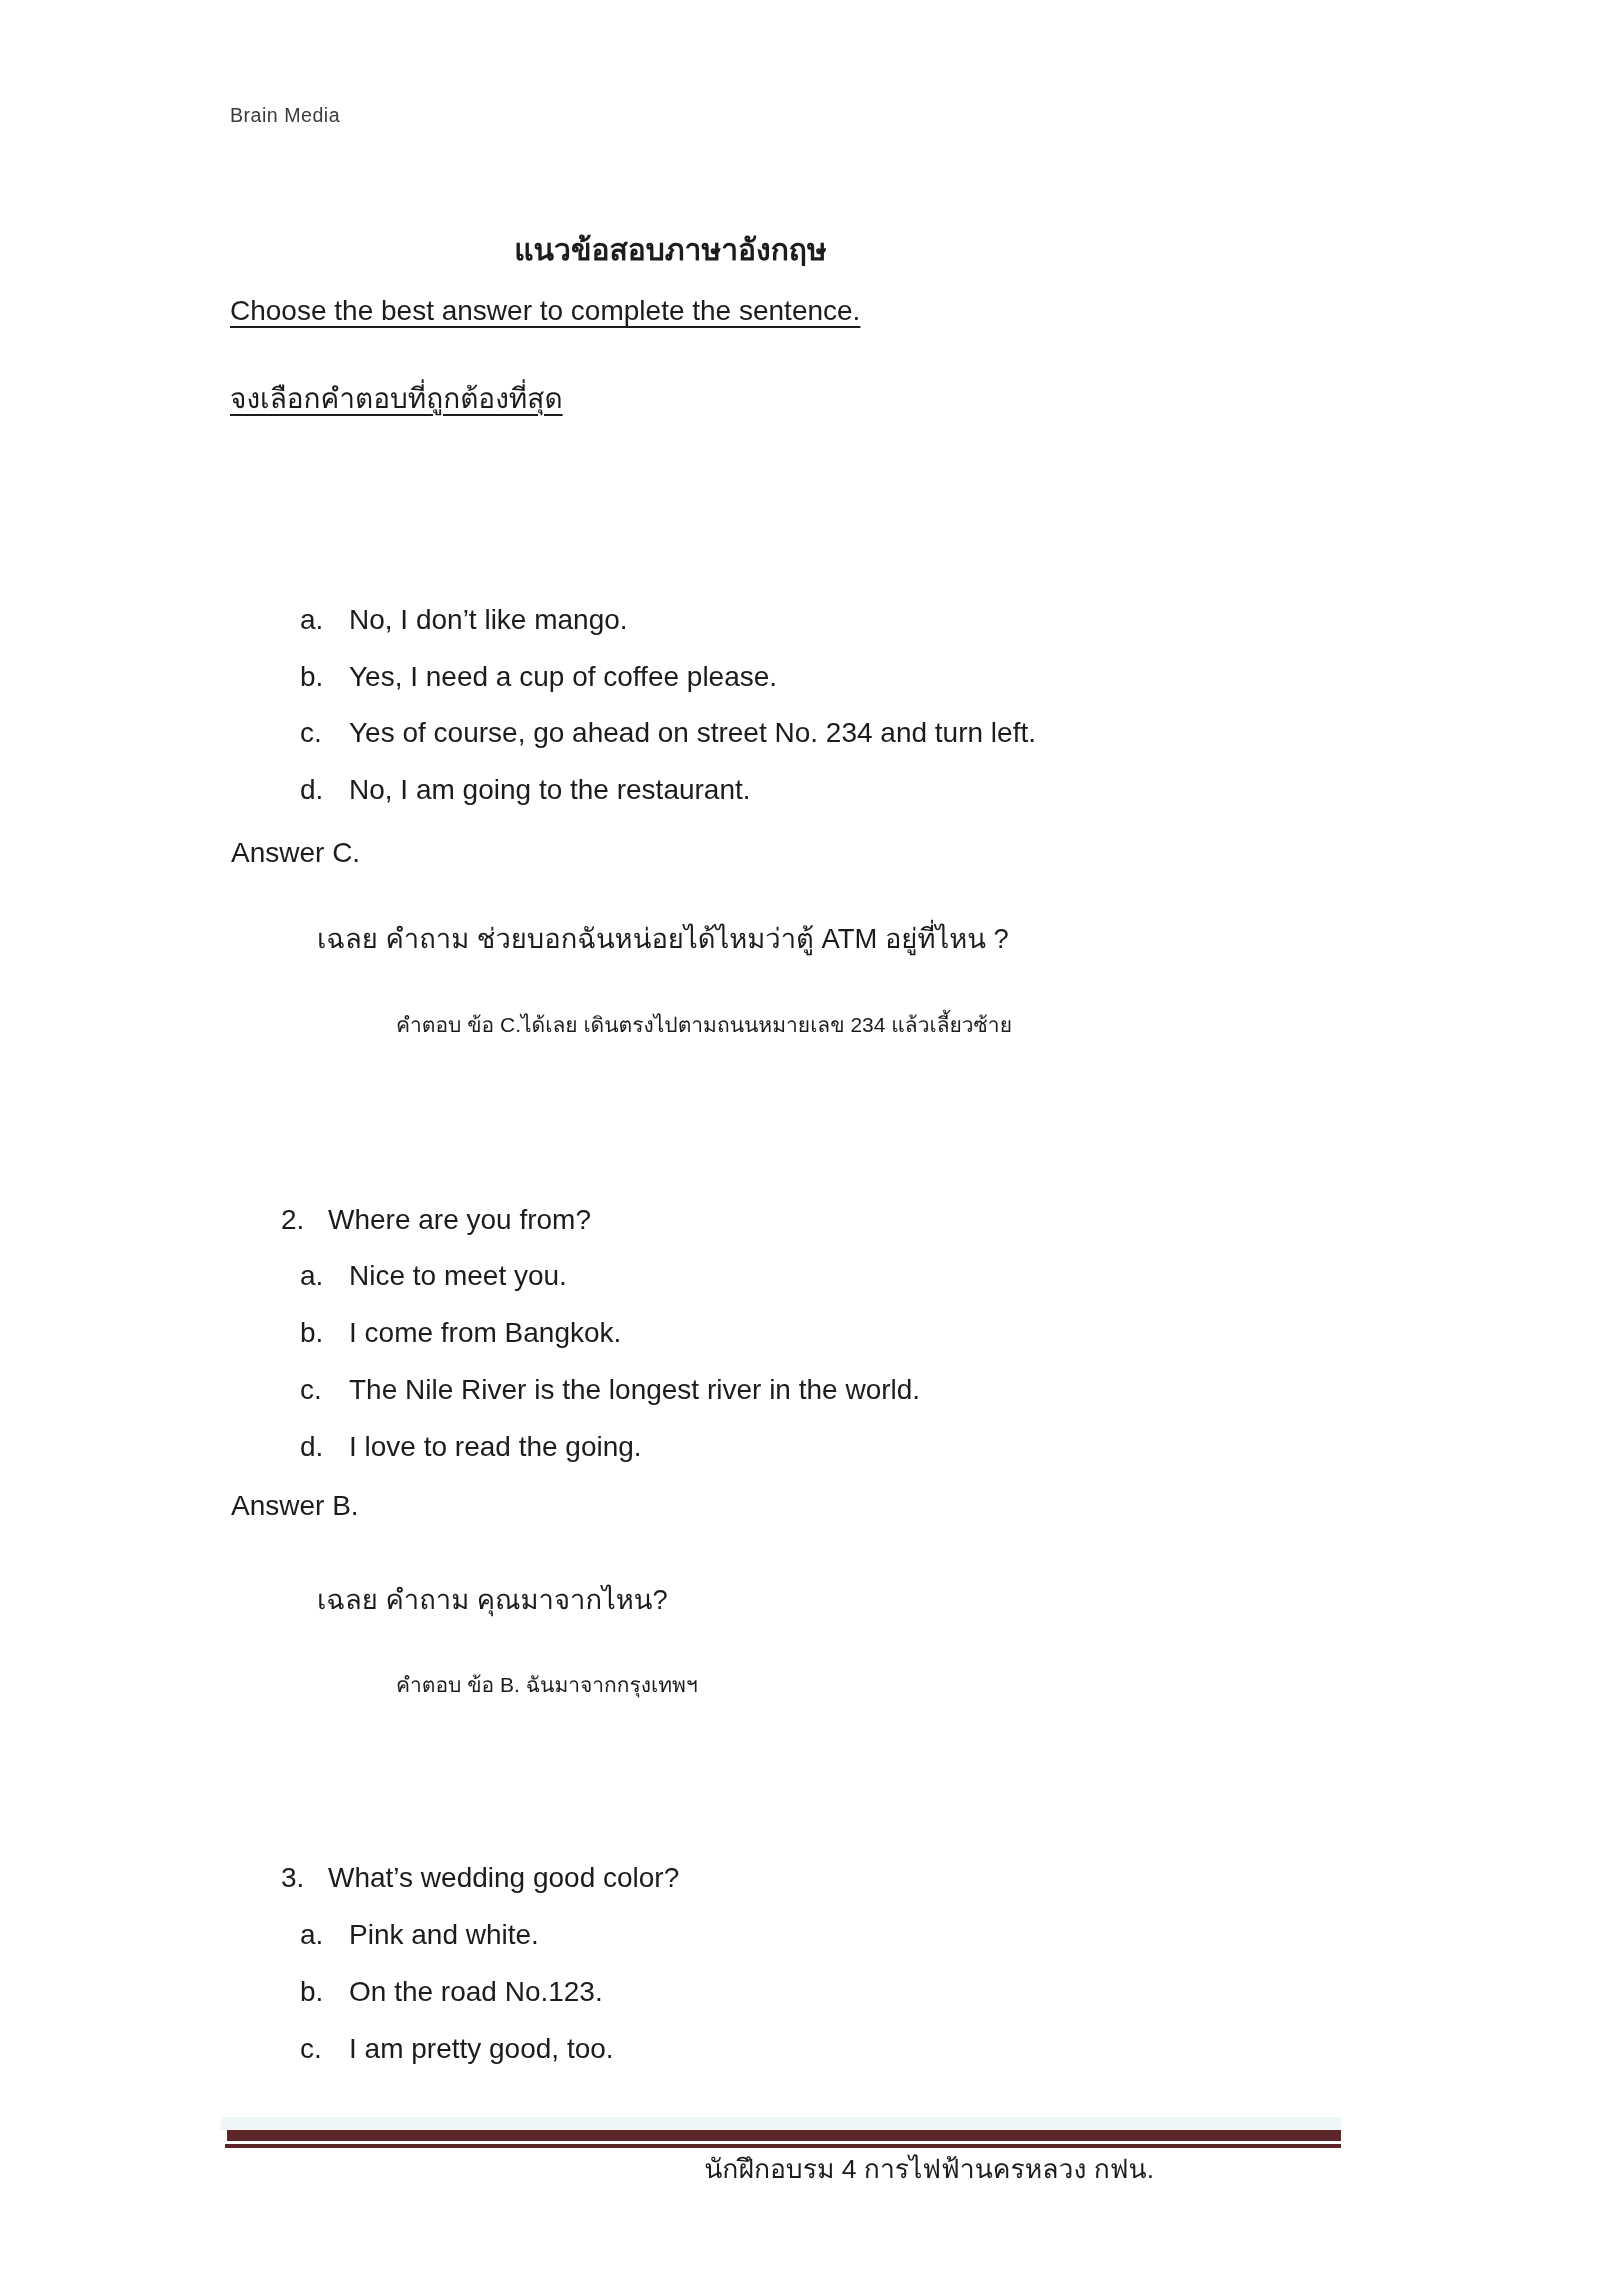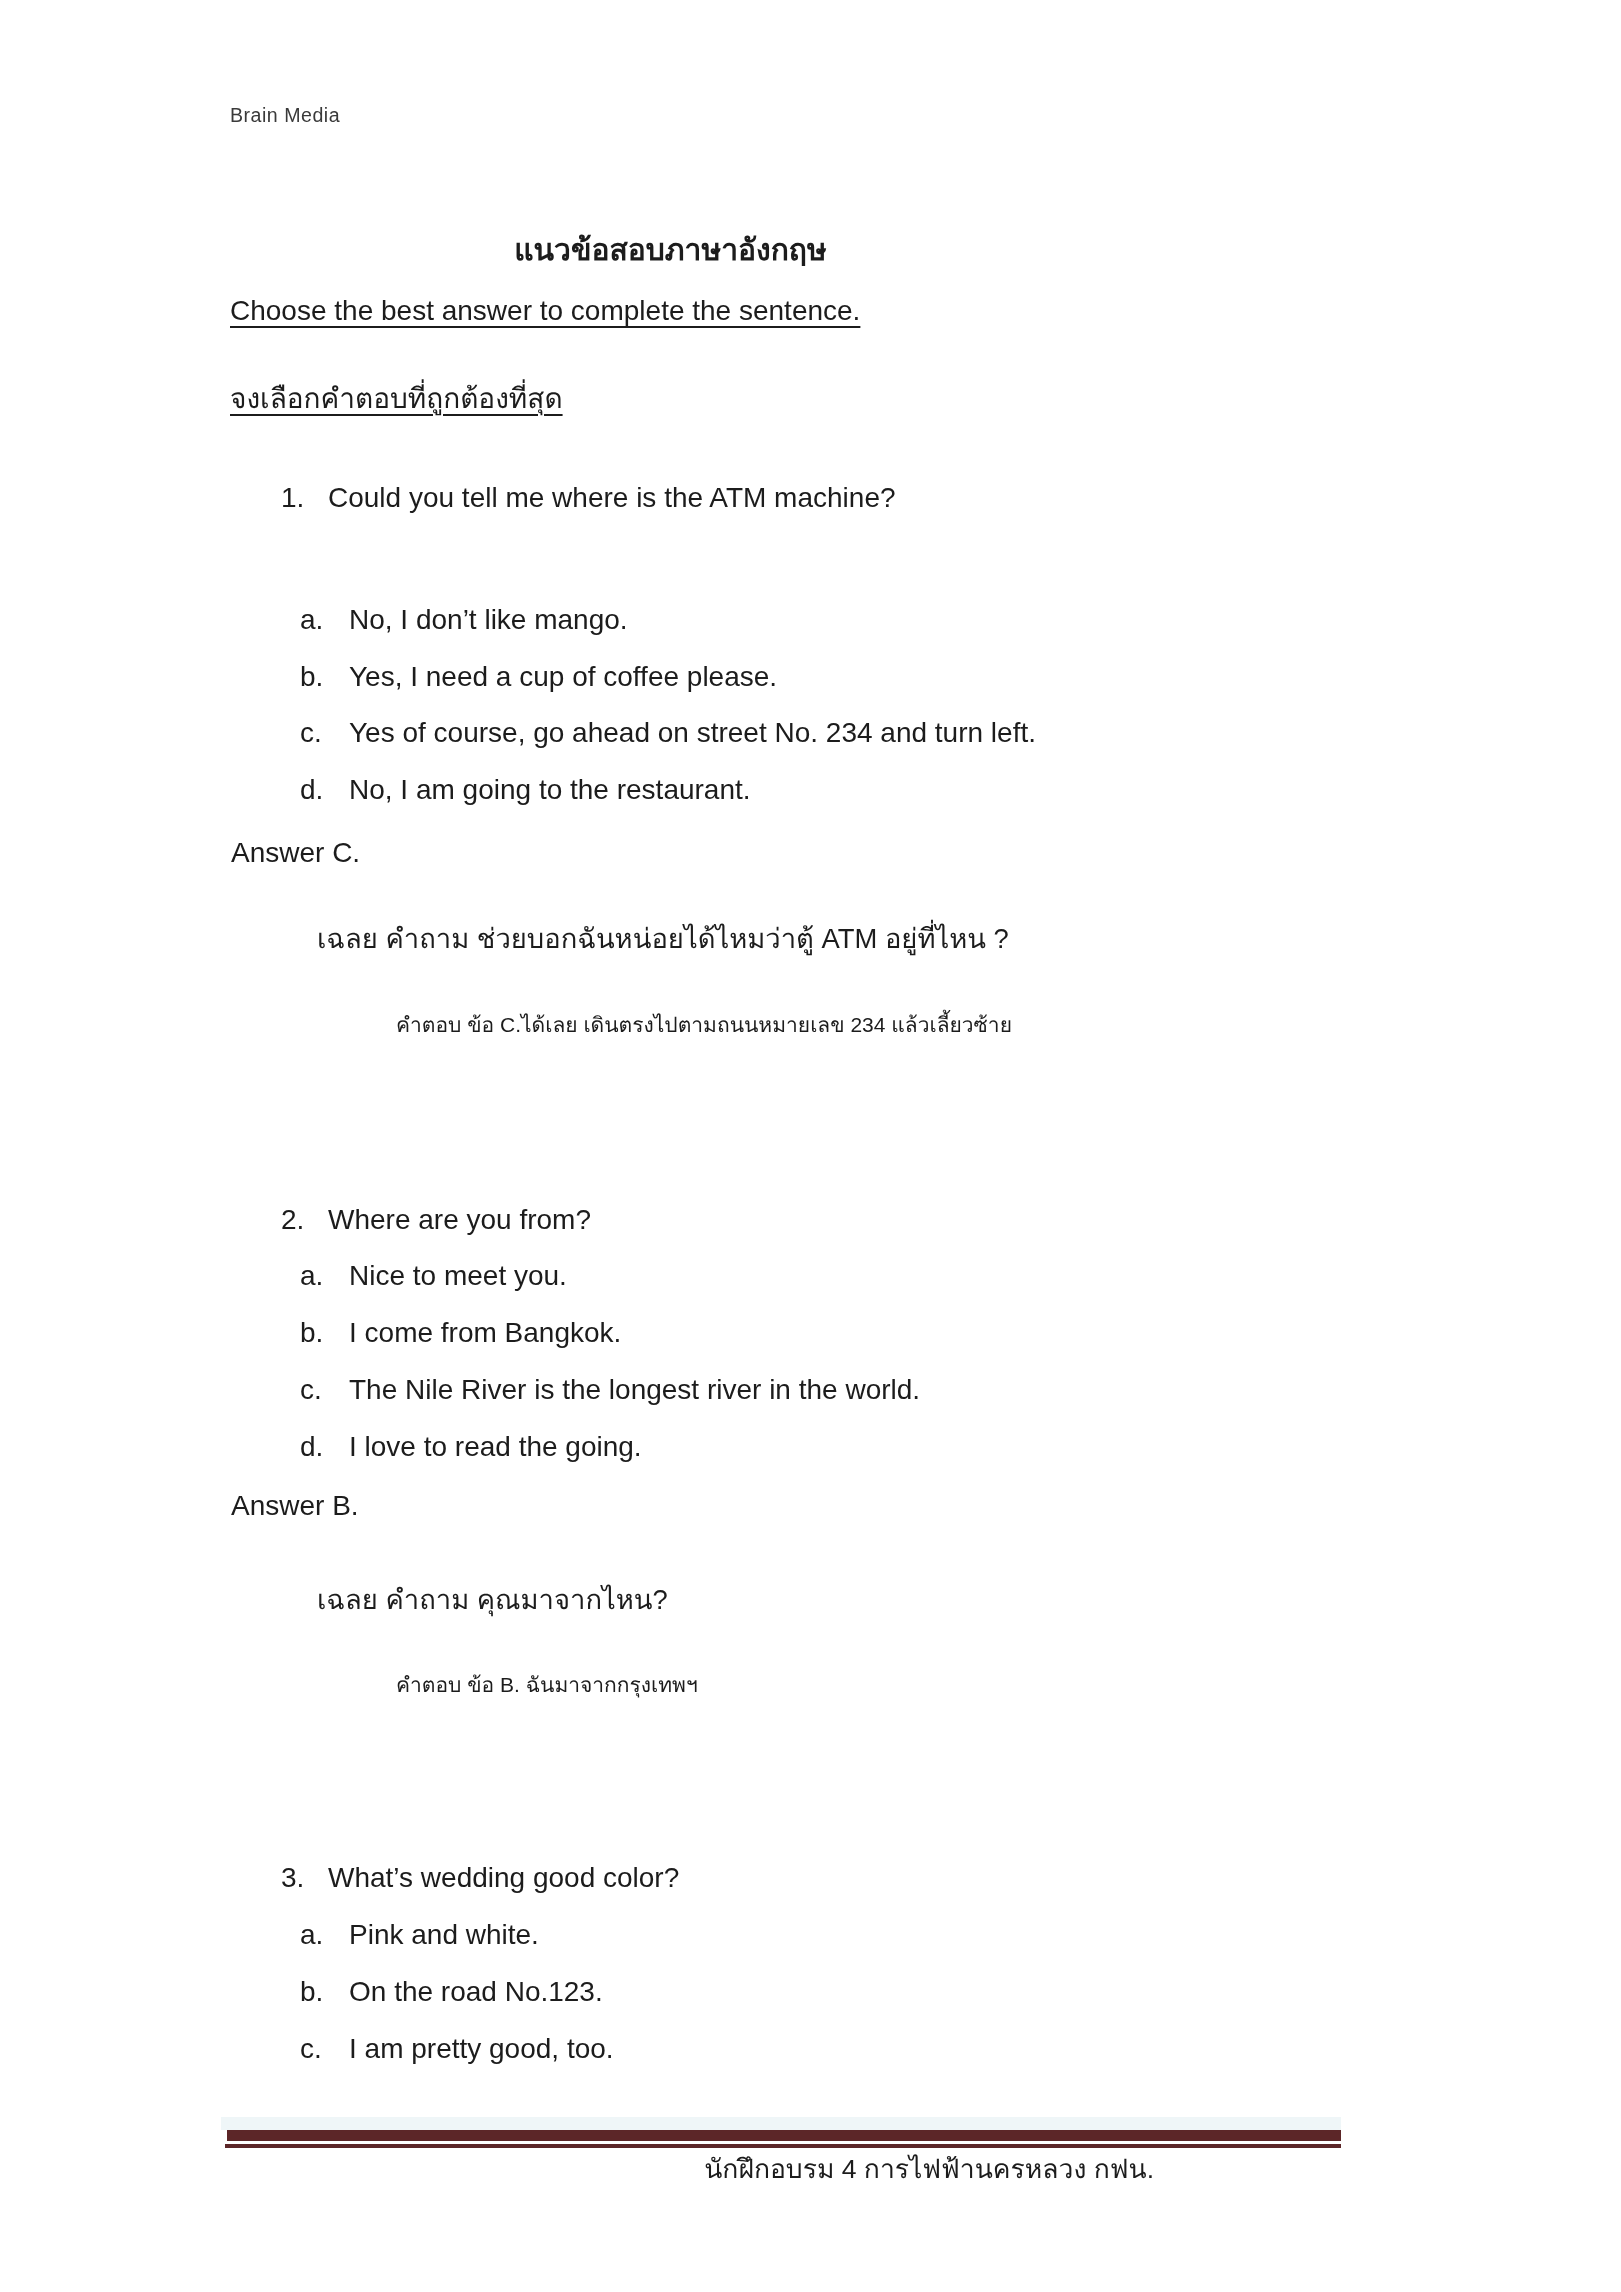--- a/index.html
+++ b/index.html
@@ -67,23 +67,20 @@
 
   <div class="brand">Brain Media</div>
   <div class="pagenum-box">
     <span>51</span>
   </div>
 
   <div class="title">แนวข้อสอบภาษาอังกฤษ</div>
   <div class="instr-en underlined">Choose the best answer to complete the sentence.</div>
   <div class="instr-th underlined">จงเลือกคำตอบที่ถูกต้องที่สุด</div>
 
-  <div class="q-row" style="top:482px">
-    <span class="num">1.</span><span>Could you tell me where is the ATM machine?</span>
-  </div>
   <div class="opt-row" style="top:604px">
     <span class="letter">a.</span><span>No, I don’t like mango.</span>
   </div>
   <div class="opt-row" style="top:661px">
     <span class="letter">b.</span><span>Yes, I need a cup of coffee please.</span>
   </div>
   <div class="opt-row" style="top:717px">
     <span class="letter">c.</span><span>Yes of course, go ahead on street No. 234 and turn left.</span>
   </div>
   <div class="opt-row" style="top:774px">

